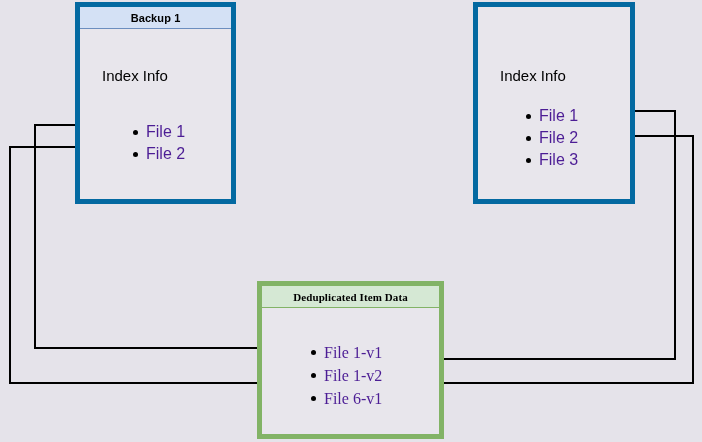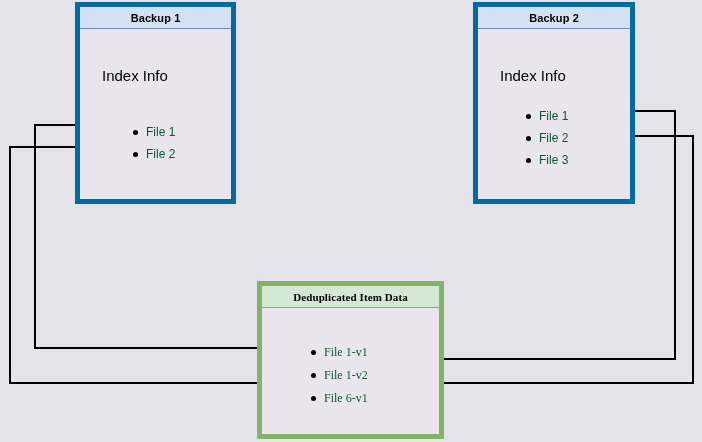--- a/index.html
+++ b/index.html
@@ -61,22 +61,22 @@
     white-space: nowrap;
   }
   .file-list {
     position: absolute;
     list-style: none;
     margin: 0;
     padding: 0;
   }
   .file-item {
     position: relative;
-    font-size: 12px;
-    color: #14532d;
+    font-size: 16px;
+    color: #4c1d95;
     white-space: nowrap;
     height: 22px;
     line-height: 22px;
     padding-left: 16px;
   }
   .file-item::before {
     content: "";
     position: absolute;
     left: 3px;
     top: 9px;
@@ -145,23 +145,20 @@
       <span class="box-title-text">Backup 1</span>
     </div>
     <div class="index-label" style="left:22px; top:60px;">Index Info</div>
     <ul class="file-list" style="left:50px; top:114px;">
       <li class="file-item">File 1</li>
       <li class="file-item">File 2</li>
     </ul>
   </div>
 
   <div class="box" style="left:473px; top:2px; width:162px; height:202px;">
-    <div class="box-header">
-      <span class="box-title-text">Backup 2</span>
-    </div>
     <div class="index-label" style="left:22px; top:60px;">Index Info</div>
     <ul class="file-list" style="left:45px; top:98px;">
       <li class="file-item">File 1</li>
       <li class="file-item">File 2</li>
       <li class="file-item">File 3</li>
     </ul>
   </div>
 
   <div class="box box-green" style="left:257px; top:281px; width:187px; height:158px;font-family:Liberation Serif, serif;">
     <div class="box-header">

